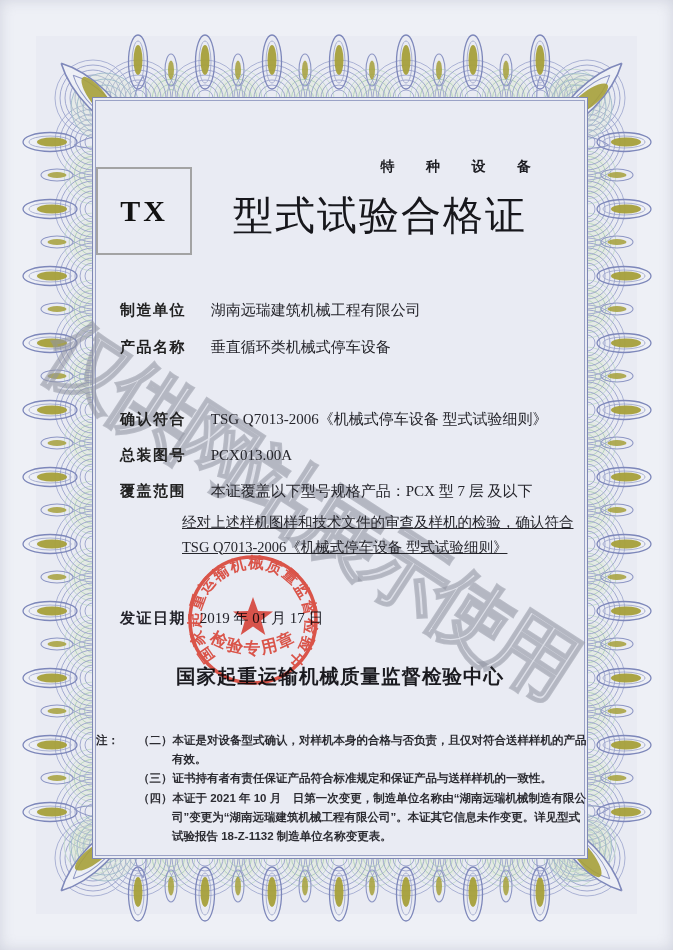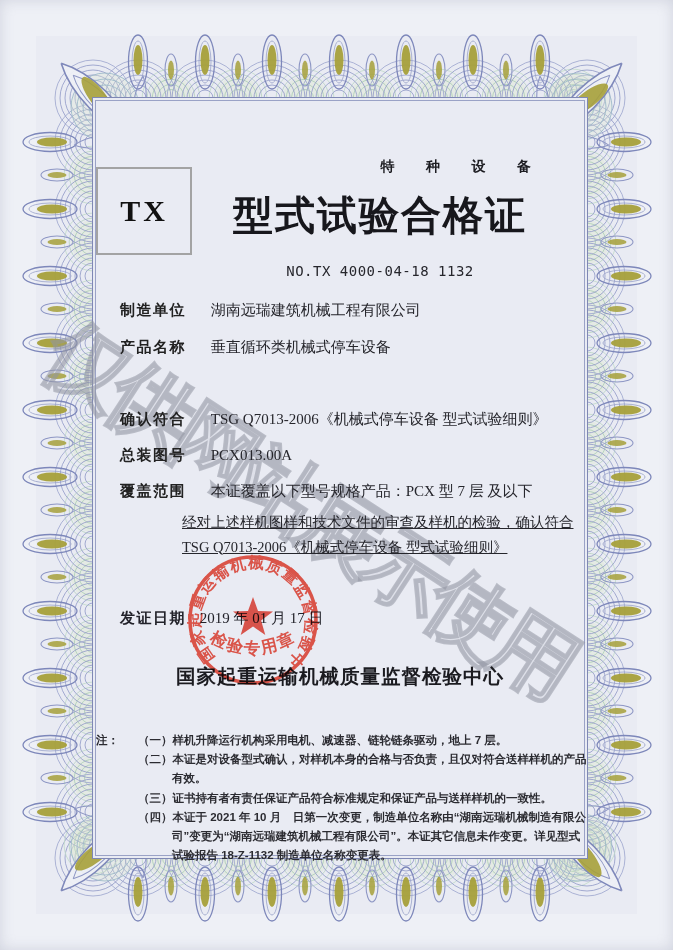--- a/index.html
+++ b/index.html
@@ -15,21 +15,21 @@
       font-family:"Liberation Serif", serif;font-weight:bold;font-size:84px;letter-spacing:-8px;
       white-space:nowrap;color:rgba(148,151,164,.12);-webkit-text-stroke:2px rgba(146,149,162,.55);
       pointer-events:none;}
   .content{position:absolute;left:0;top:0;width:673px;height:950px;z-index:4;color:#22222a;}
   .abs{position:absolute;}
   .tx-box{left:96px;top:167px;width:92px;height:84px;border:2px solid #a3a3a3;
           display:flex;align-items:center;justify-content:center;
           font-size:30px;font-weight:bold;letter-spacing:3px;color:#111;}
   .supertitle{left:215px;top:158px;width:330px;text-align:right;font-size:14px;font-weight:600;
               letter-spacing:14px;text-indent:14px;color:#1d1d22;}
-  .main-title{left:195px;top:188px;width:370px;text-align:center;font-size:40px;font-weight:bold;
+  .main-title{left:195px;top:188px;width:370px;text-align:center;font-size:40px;font-weight:normal;
               letter-spacing:2px;color:#17171c;}
   .cert-no{left:200px;top:263px;width:360px;text-align:center;
            font-family:"DejaVu Sans Mono", monospace;font-size:14px;letter-spacing:.5px;color:#26262c;}
   .field-row{left:120px;width:460px;height:20px;font-size:15px;white-space:nowrap;}
   .f-label{display:inline-block;width:72px;font-weight:700;letter-spacing:1.5px;color:#222;}
   .f-value{margin-left:15px;font-weight:500;color:#26262c;}
   .conclusion{left:182px;top:510px;width:400px;font-size:14.5px;line-height:24.5px;color:#26262c;font-weight:500;text-decoration:underline;}
   .seal{left:178px;top:545px;width:150px;height:150px;z-index:6;mix-blend-mode:multiply;opacity:.92;}
   .issue-row{left:120px;top:609px;font-size:15px;white-space:nowrap;z-index:5;}
   .i-label{font-weight:700;letter-spacing:1.5px;}
@@ -252,21 +252,20 @@
   <div class="wm">仅供网站展示使用</div>
 
   <div class="content">
 
     <div class="abs tx-box">
       <span>TX</span>
     </div>
 
     <div class="abs supertitle">特 种 设 备</div>
     <div class="abs main-title">型式试验合格证</div>
-    <div class="abs cert-no">NO.TX 4000-04-18 1132</div>
 
     <div class="abs field-row" style="top:301px">
       <span class="f-label">制造单位</span>
       <span class="f-value">湖南远瑞建筑机械工程有限公司</span>
     </div>
     <div class="abs field-row" style="top:338px">
       <span class="f-label">产品名称</span>
       <span class="f-value">垂直循环类机械式停车设备</span>
     </div>
     <div class="abs field-row" style="top:410px">
@@ -303,21 +302,20 @@
       <text font-size="16.5" font-weight="bold" fill="#d8463a" letter-spacing="2" font-family="Liberation Serif, serif" text-anchor="middle">
         <textPath href="#bannerPath" startOffset="50%">检验专用章</textPath>
       </text>
     </svg>
 
     <div class="abs issuer">国家起重运输机械质量监督检验中心</div>
 
     <div class="abs notes">
       <div class="notes-label">注：</div>
       <div class="notes-list">
-        <div class="note-item">（一）样机升降运行机构采用电机、减速器、链轮链条驱动，地上 7 层。</div>
         <div class="note-item">（二）本证是对设备型式确认，对样机本身的合格与否负责，且仅对符合送样样机的产品有效。</div>
         <div class="note-item">（三）证书持有者有责任保证产品符合标准规定和保证产品与送样样机的一致性。</div>
         <div class="note-item">（四）本证于 2021 年 10 月　日第一次变更，制造单位名称由“湖南远瑞机械制造有限公司”变更为“湖南远瑞建筑机械工程有限公司”。本证其它信息未作变更。详见型式试验报告 18-Z-1132 制造单位名称变更表。</div>
       </div>
     </div>
 
   </div>
 </div>
 
 </body></html>

